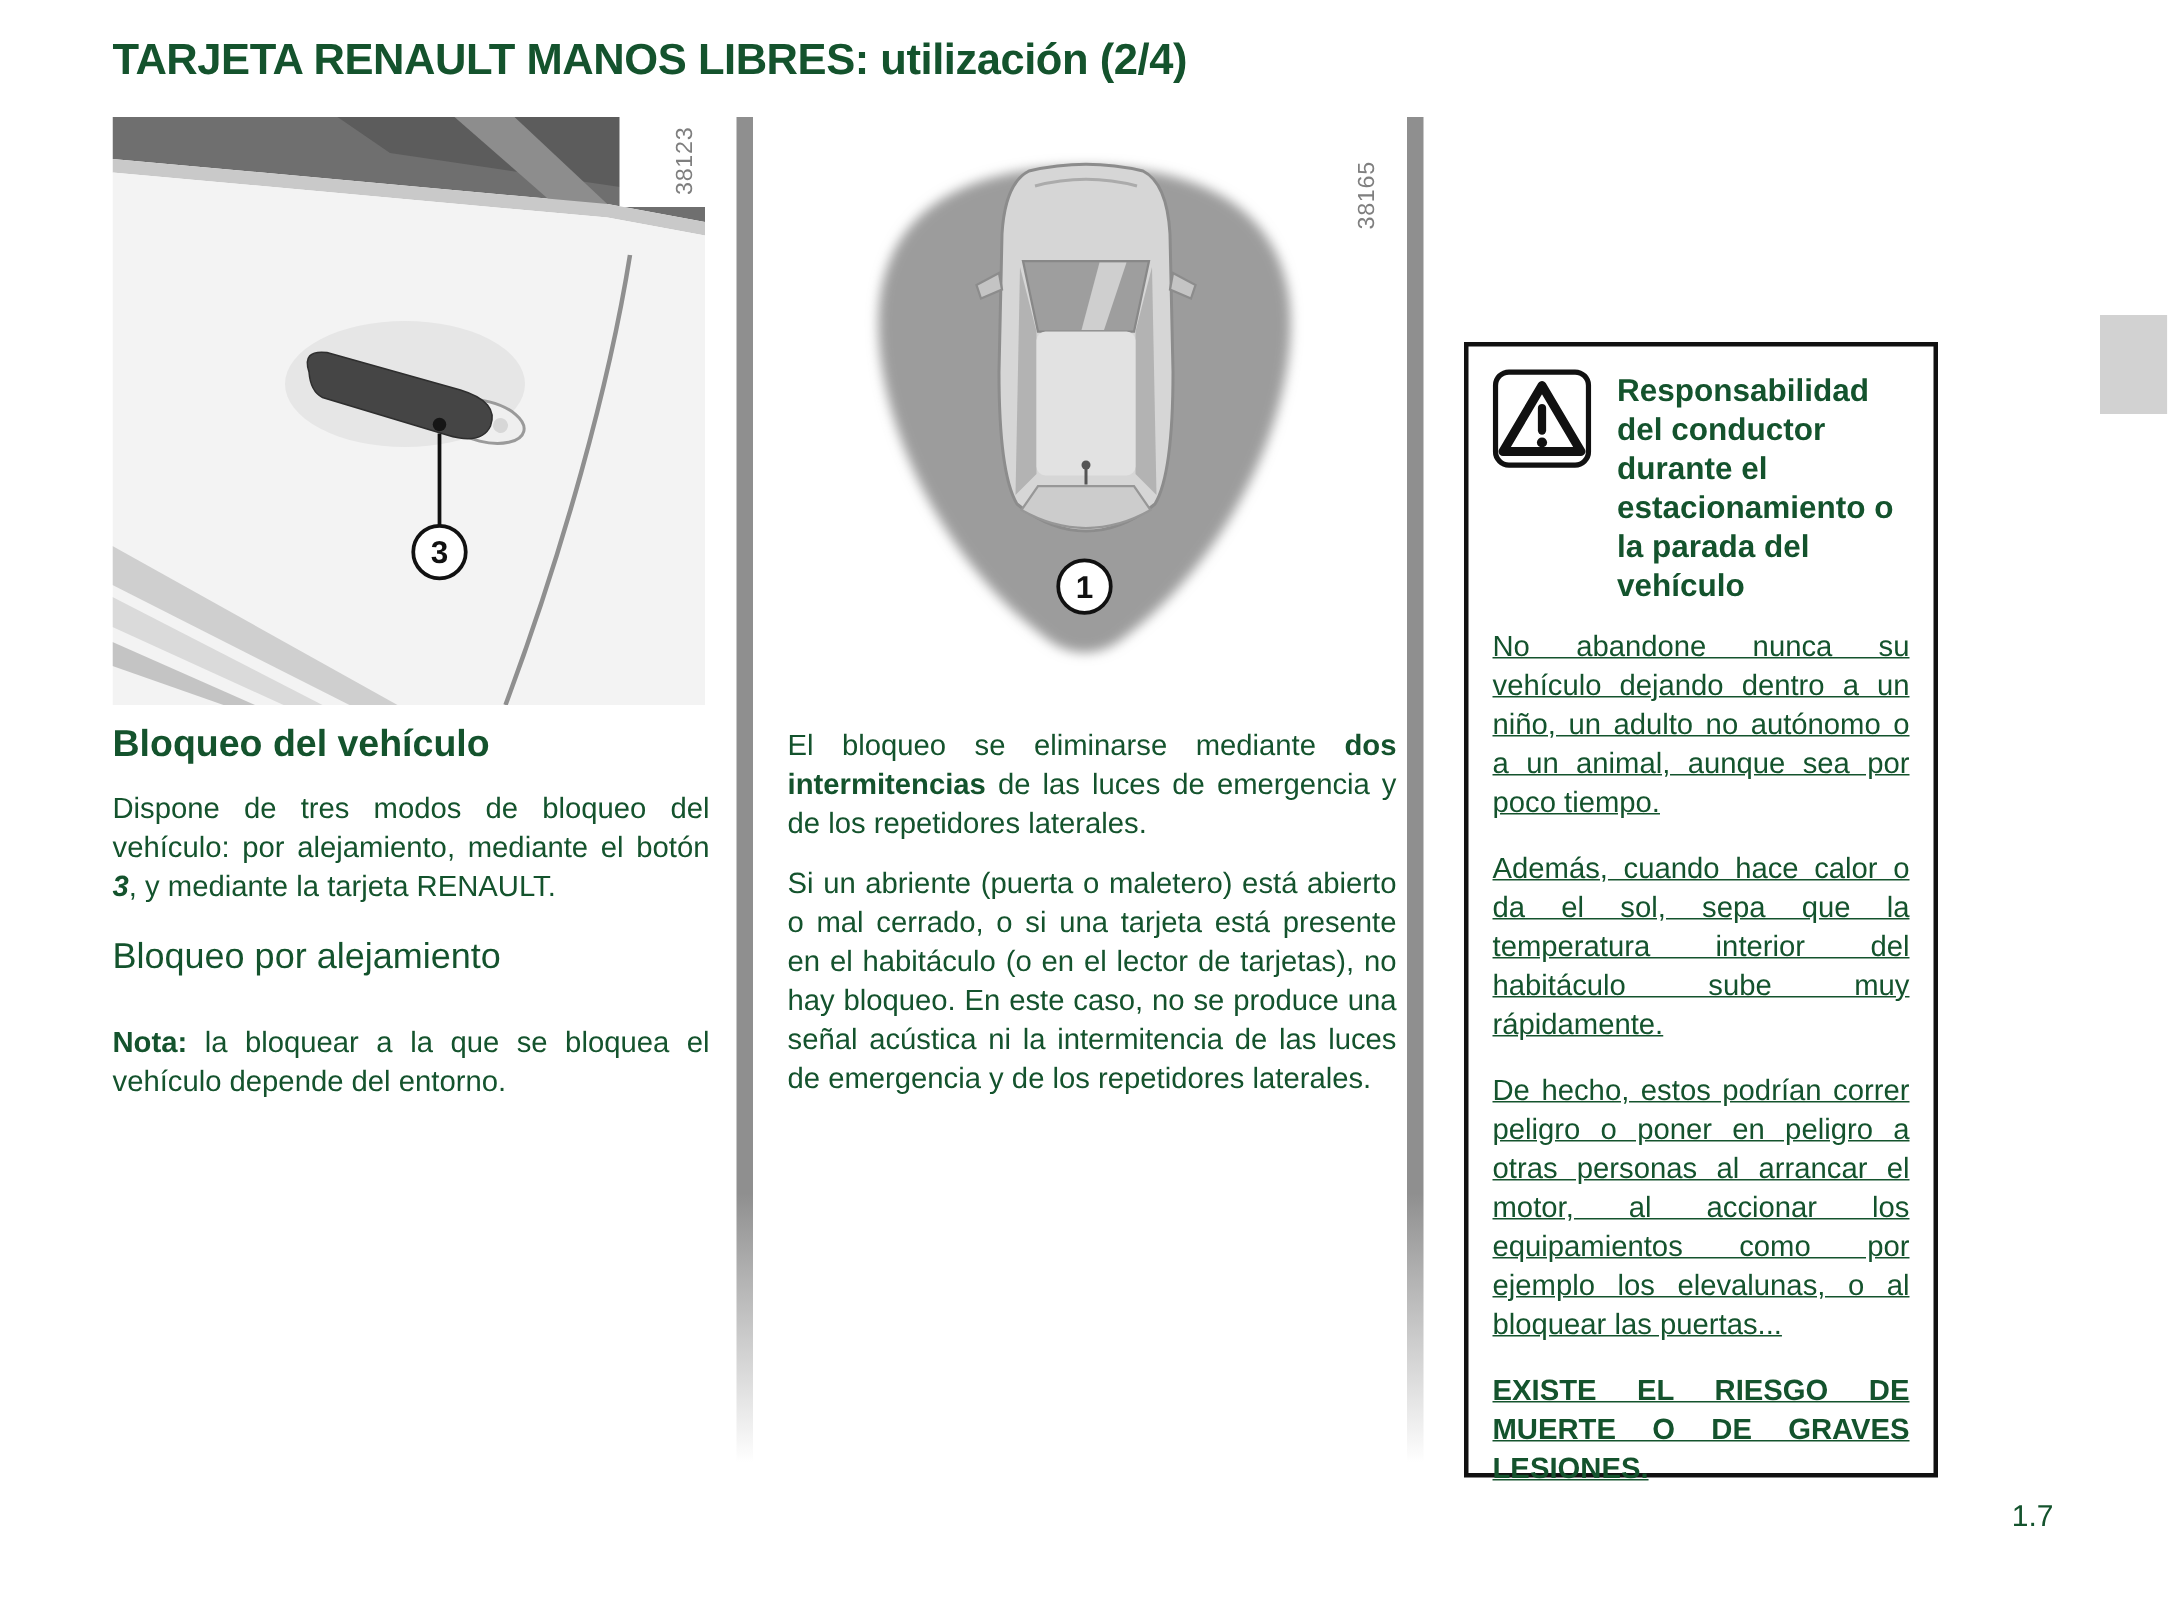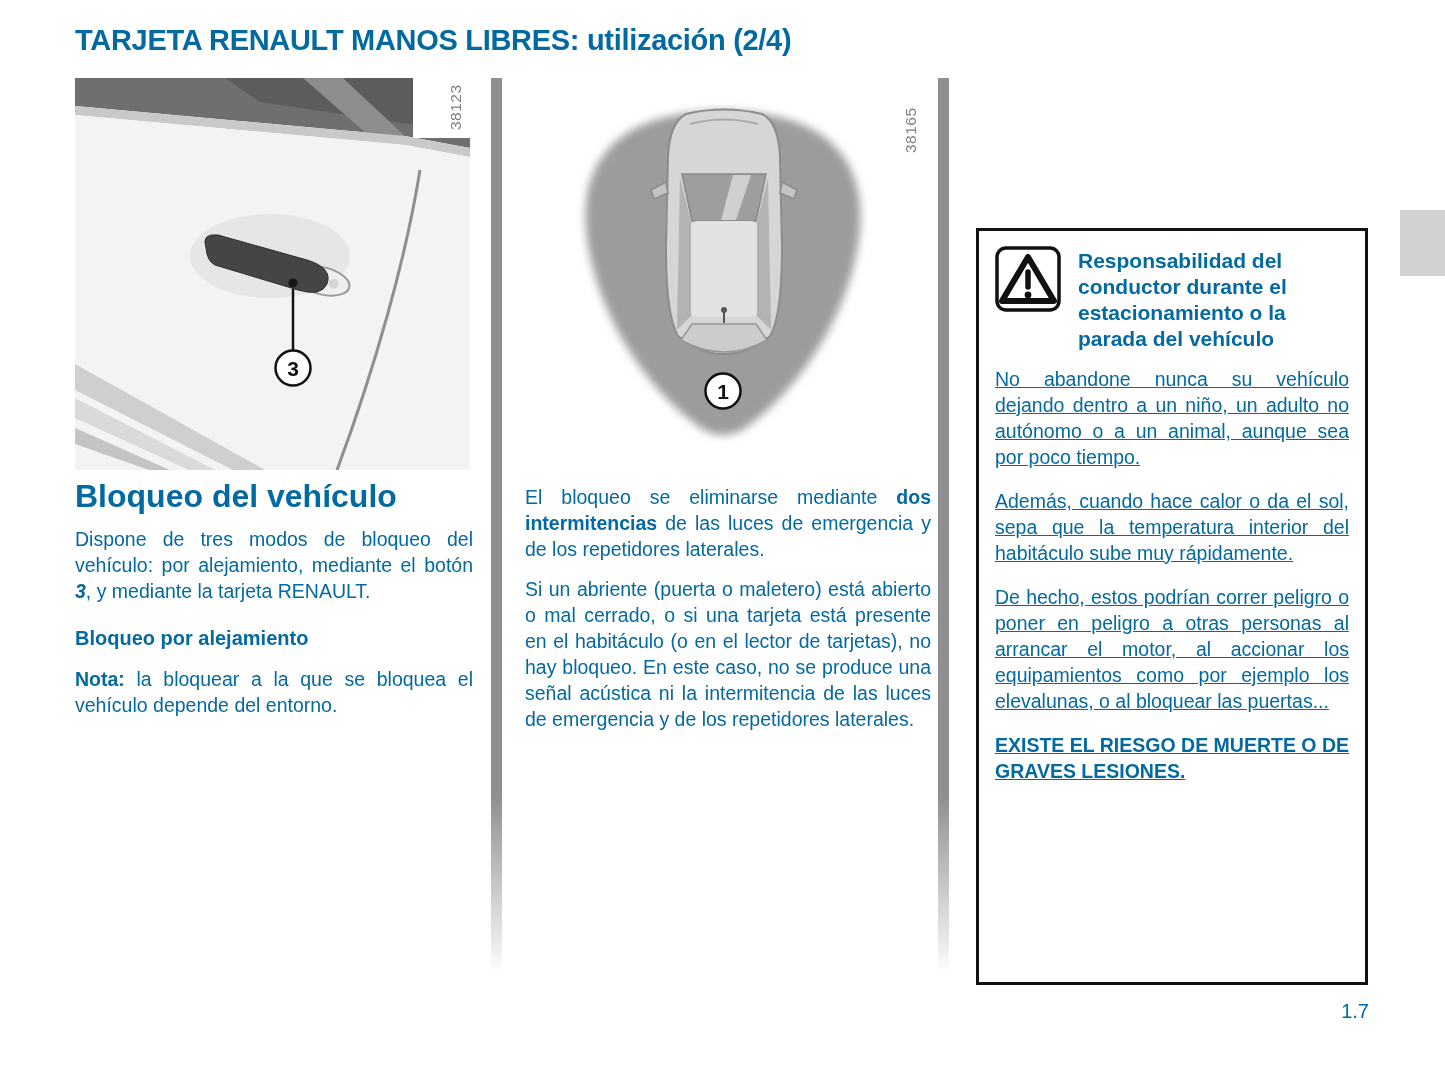--- a/index.html
+++ b/index.html
@@ -1,44 +1,44 @@
 <!DOCTYPE html>
 <html><head>
 <meta charset="utf-8">
 <style>
   html,body { margin:0; padding:0; background:#ffffff; }
   .page {
     position:relative; width:1445px; height:1070px; background:#ffffff;
-    font-family:"Liberation Sans", sans-serif; color:#0369a1; overflow:hidden;
+    font-family:"Liberation Sans", sans-serif; color:#14532d; overflow:hidden;
   }
   .title {
     position:absolute; left:75px; top:24px; font-size:29px; font-weight:bold;
     letter-spacing:-0.3px; white-space:nowrap;
   }
   .figure { position:absolute; top:78px; }
   .figure-door { left:75px; width:395px; height:392px; }
   .figure-car  { left:520px; width:420px; height:392px; }
   .divider {
     position:absolute; top:78px; height:897px; width:11px;
     background:linear-gradient(to bottom, #8f8f8f 0%, #8f8f8f 80%, rgba(143,143,143,0) 100%);
   }
   .divider-left  { left:491px; }
   .divider-right { left:938px; }
   .textcol { position:absolute; }
   .col-left { left:75px; top:482px; width:398px; }
   .col-mid  { left:525px; top:484px; width:406px; }
   .textcol p, .warning-box p {
     font-size:19.5px; line-height:26px; text-align:justify; margin:0 0 14px 0;
   }
-  h2.sec-head { font-size:32px; font-weight:bold; margin:0 0 16px 0; line-height:28px; }
-  h3.sub-head { font-size:20px; font-weight:bold; margin:22px 0 16px 0; line-height:24px; }
+  h2.sec-head { font-size:25px; font-weight:bold; margin:0 0 16px 0; line-height:28px; }
+  h3.sub-head { font-size:24px; font-weight:normal; margin:22px 0 32px 0; line-height:24px; }
   .num-emph { font-weight:bold; font-style:italic; }
   b.inline { font-weight:bold; }
   .warning-box {
-    position:absolute; left:976px; top:228px; width:392px; height:757px;
+    position:absolute; left:976px; top:228px; width:316px; height:757px;
     border:3px solid #111; box-sizing:border-box; padding:15px 16px 0 16px; background:#fff;
   }
   .warning-head-row { display:flex; gap:17px; margin-bottom:14px; }
   .warning-icon { flex:0 0 66px; width:66px; height:66px; }
   .warning-heading { font-size:21px; font-weight:bold; line-height:26px; padding-top:2px; }
   .warning-box p { margin-bottom:18px;text-decoration:underline; }
   .warning-box p.caps { font-weight:bold; }
   .side-tab {
     position:absolute; right:0; top:210px; width:45px; height:66px; background:#d2d2d2;
   }

